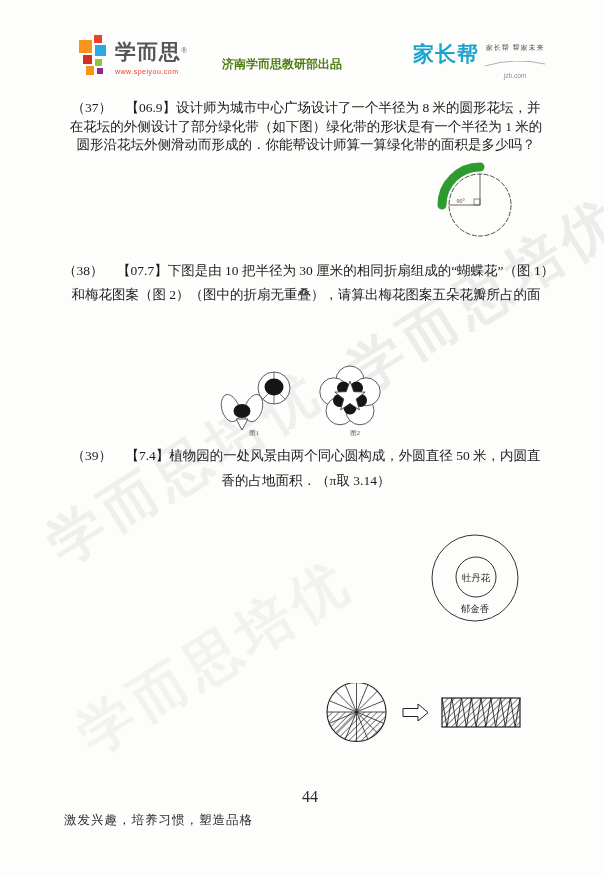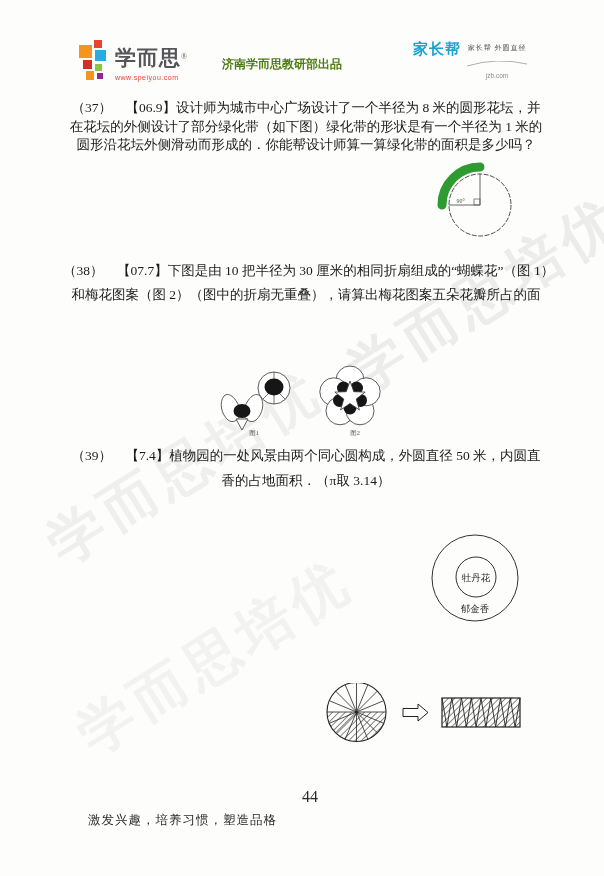--- a/index.html
+++ b/index.html
@@ -2,49 +2,49 @@
 <html><head>
 <meta charset="utf-8">
 <style>
   * { margin:0; padding:0; box-sizing:border-box; }
   body { background:#ffffff; font-family:"Liberation Serif","DejaVu Serif",serif; }
   .page {
     position:relative; width:604px; height:876px; margin:0 auto;
     background:#fdfdfc; overflow:hidden; color:#1d1d1d;
   }
   
-  .brand-left { position:absolute; left:78px; top:32px; display:flex; align-items:center;margin-top:6px; }
+  .brand-left { position:absolute; left:78px; top:32px; display:flex; align-items:flex-end; }
   .brand-left .logo-text-col { margin-left:5px; margin-top:6px; }
   .brand-left .logo-name { font-size:21px; font-weight:bold; color:#56555a; letter-spacing:1px; font-family:"Liberation Sans",sans-serif; }
   .brand-left .logo-reg { font-size:8px; vertical-align:super; color:#56555a; }
   .brand-left .logo-url { font-size:7px; color:#e8432e; margin-top:2px; letter-spacing:.5px; font-family:"Liberation Sans",sans-serif; }
   .brand-center { position:absolute; left:188px; top:56px; width:120px; font-size:12px; font-weight:bold; color:#4d7c0f; white-space:nowrap;margin-left:34px; }
   .brand-right { position:absolute; left:413px; top:40px; display:flex; align-items:flex-start; }
-  .brand-right .jzb-name { font-size:15px; font-weight:bold; color:#1ba5ce; font-family:"Liberation Sans",sans-serif; letter-spacing:1px; }
+  .brand-right .jzb-name { font-size:21px; font-weight:bold; color:#1ba5ce; font-family:"Liberation Sans",sans-serif; letter-spacing:1px; }
   .brand-right .jzb-col { margin-left:5px; margin-top:3px; text-align:center; }
   .brand-right .jzb-slogan { font-size:7px; color:#4a4a4a; letter-spacing:1px; white-space:nowrap; }
   .brand-right .jzb-url { font-size:6.5px; color:#8a8a8a; margin-top:1px; font-family:"Liberation Sans",sans-serif; }
   
   .wm { position:absolute; font-size:56px; font-weight:bold; color:rgba(168,168,168,0.20);
         transform:rotate(-32deg); white-space:nowrap; letter-spacing:6px; pointer-events:none; }
   
   .prob { position:absolute; left:63px; width:486px; font-size:13.5px; color:#1b1b1b; }
   .prob .line { white-space:nowrap;text-align:center; }
   .p37 { top:99px; }  .p37 .line { line-height:18.5px; }
   .p38 { top:259px; } .p38 .line { line-height:23.5px; }
   .p39 { top:443px; } .p39 .line { line-height:25px; }
   .p40 { top:630px; } .p40 .line { line-height:20px; }
   
   .fig { position:absolute; }
   .fig37 { left:425px; top:160px; }
   .fig38 { left:218px; top:362px; }
   .fig39 { left:427px; top:532px; }
   .fig40 { left:323px; top:683px; }
   
-  .footer-slogan { position:absolute; left:88px; top:812px; font-size:12.5px; color:#2b2b2b; letter-spacing:1px; }
+  .footer-slogan { position:absolute; left:64px; top:812px; font-size:12.5px; color:#2b2b2b; letter-spacing:1px; }
   .footer-page { position:absolute; left:302px; top:788px; font-size:16px; color:#2b2b2b; }
 </style>
 </head>
 <body>
 
 <div class="page">
 
   <div class="wm" style="left:330px; top:258px;">学而思培优</div>
   <div class="wm" style="left:30px; top:430px; color:rgba(168,168,168,0.16);">学而思培优</div>
   <div class="wm" style="left:60px; top:620px; color:rgba(168,168,168,0.13);">学而思培优</div>
@@ -65,21 +65,21 @@
       </div>
       <div class="logo-url">www.speiyou.com</div>
     </div>
   </div>
 
   <div class="brand-center">济南学而思教研部出品</div>
 
   <div class="brand-right">
     <span class="jzb-name">家长帮</span>
     <div class="jzb-col">
-      <div class="jzb-slogan">家长帮 外圆直径</div>
+      <div class="jzb-slogan">家长帮 帮家未来</div>
       <svg width="62" height="6" viewBox="0 0 62 6">
         <path d="M 1 5 Q 31 -4 61 3" fill="none" stroke="#9a9a9a" stroke-width="0.8"></path>
       </svg>
       <div class="jzb-url">jzb.com</div>
     </div>
   </div>
 
   <div class="prob p37">
     <div class="line">（37）　【06.9】设计师为城市中心广场设计了一个半径为 8 米的圆形花坛，并</div>
     <div class="line">在花坛的外侧设计了部分绿化带（如下图）绿化带的形状是有一个半径为 1 米的</div>

